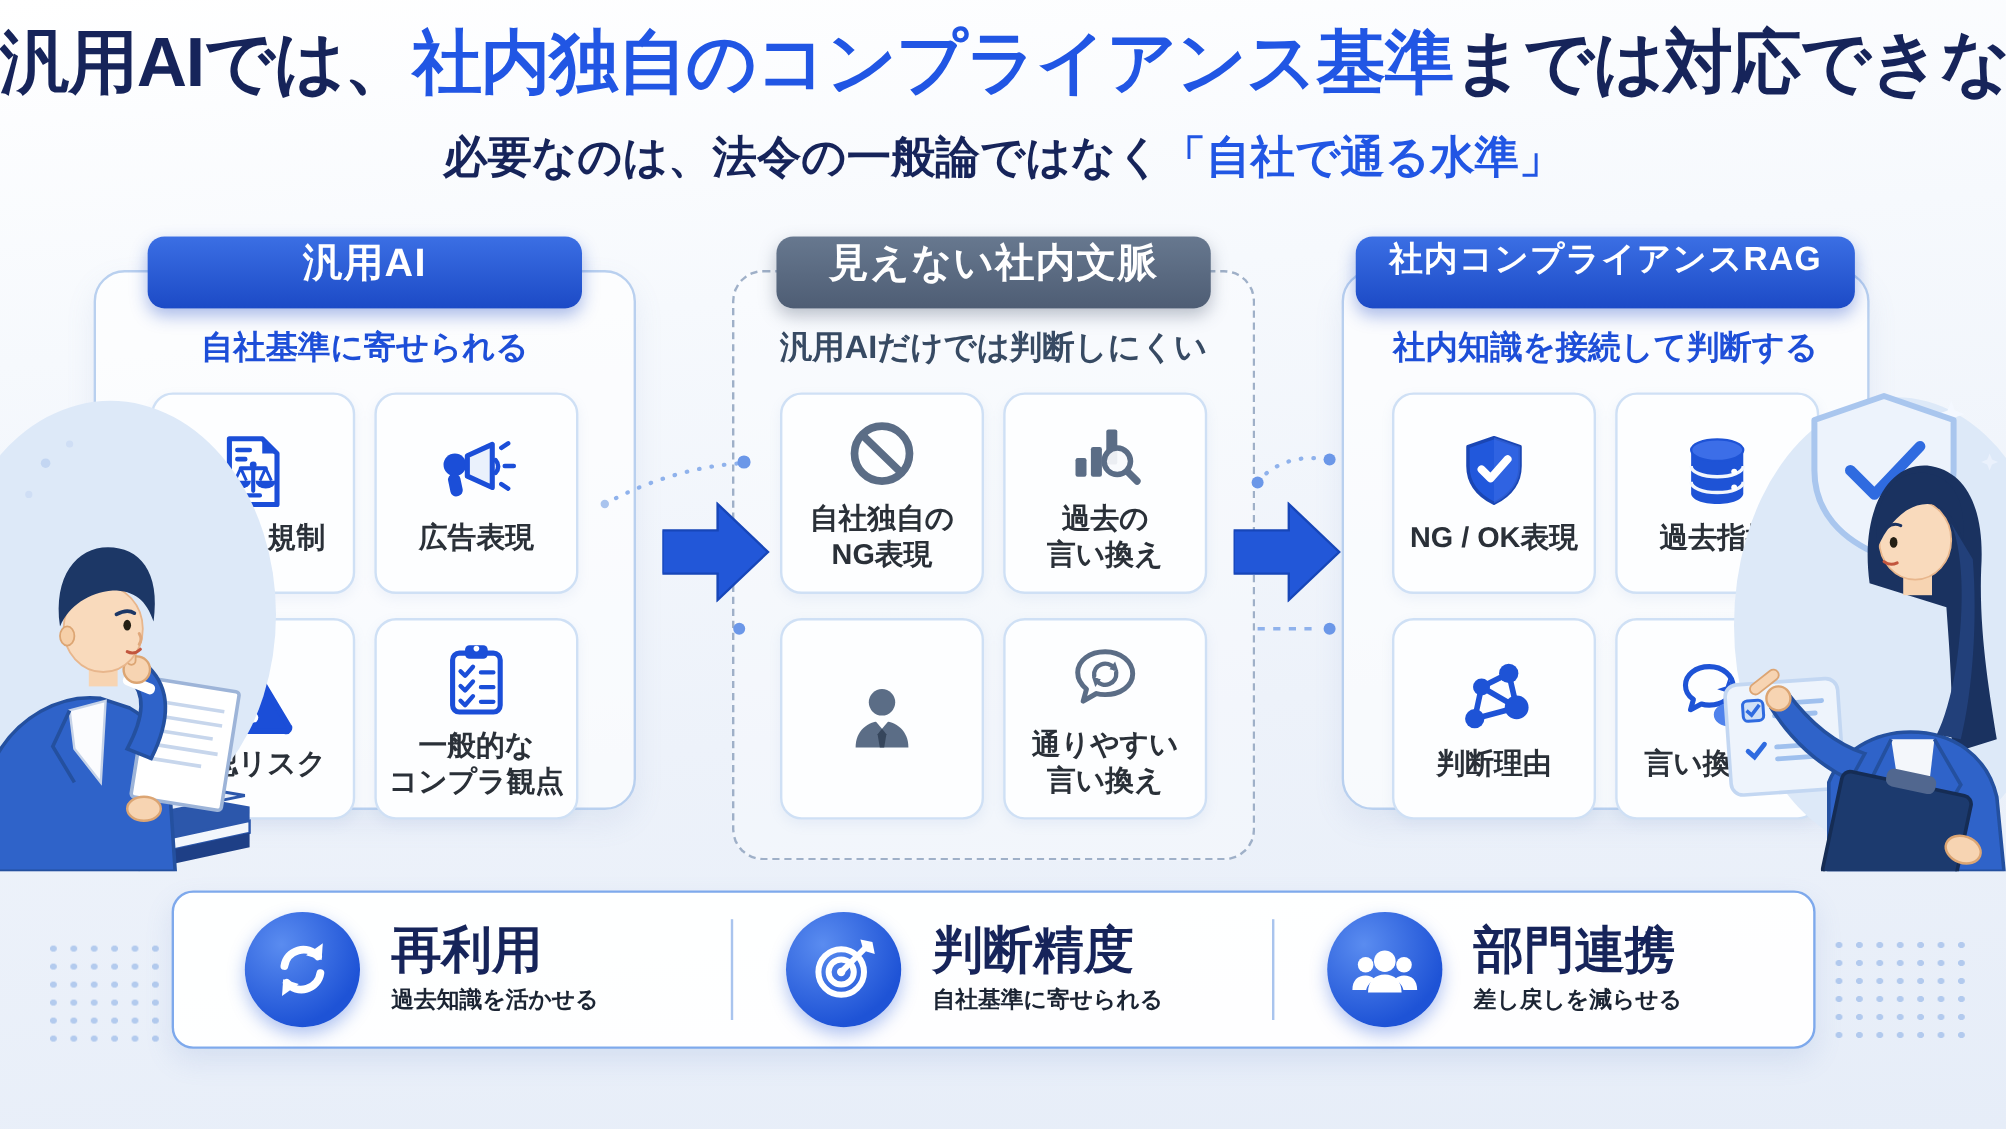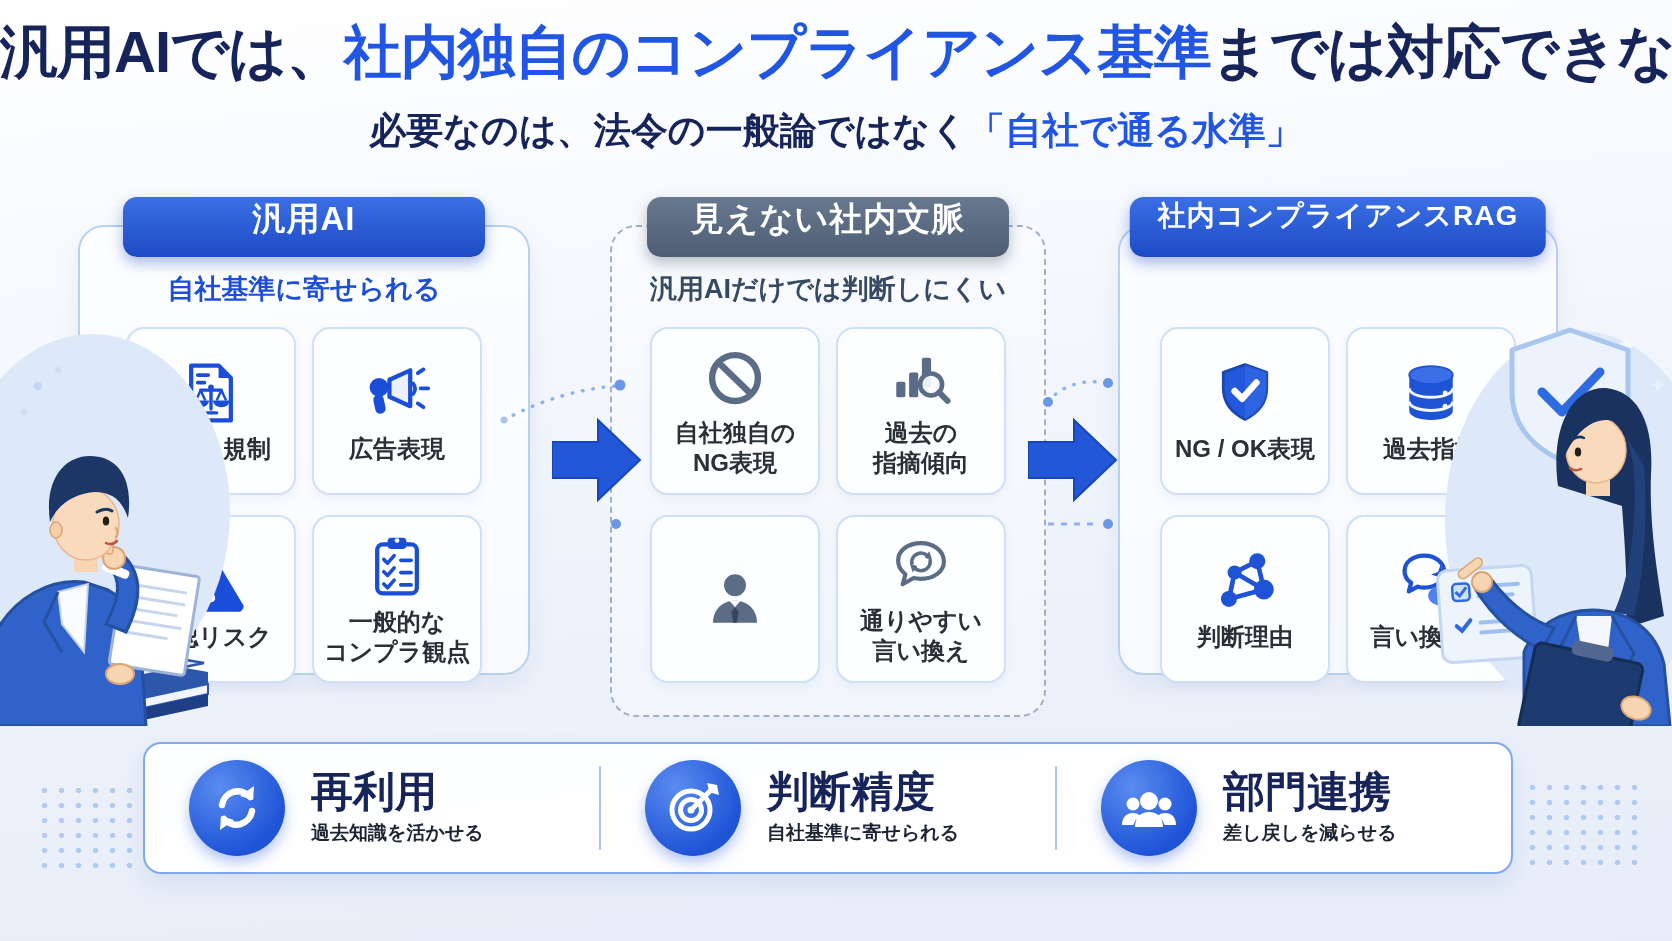--- a/index.html
+++ b/index.html
@@ -44,21 +44,21 @@
   
   .flow-arrow { position:absolute; width:90px; height:84px; }
   .deco { position:absolute; }
   .dots { position:absolute;
           background-image:radial-gradient(#a9c4ec 2.6px, rgba(169,196,236,0) 3.2px);
           background-size:17px 15px; opacity:.85; }
 
   
   .benefits { position:absolute; left:143px; top:742px; width:1370px; height:132px;
               background:rgba(255,255,255,.94); border:2px solid #7ea9ec; border-radius:18px;
-              display:flex; align-items:center; box-shadow:0 10px 22px rgba(110,145,205,.16); }
+              display:flex; align-items:center; box-shadow:0 10px 22px rgba(110,145,205,.16);padding-left:15px; }
   .benefit { flex:1 1 0; display:flex; align-items:center; gap:26px; padding-left:44px; }
   .benefit-icon { width:96px; height:96px; border-radius:50%; flex:0 0 96px;
               background:radial-gradient(circle at 32% 28%, #5a8cf0, #1e53d6 72%);
               display:flex; align-items:center; justify-content:center;
               box-shadow:0 6px 14px rgba(30,83,214,.35); }
   .benefit-title { font-size:42px; font-weight:900; color:#16245a; line-height:1.05; }
   .benefit-desc  { font-size:19px; font-weight:700; color:#1b2433; margin-top:6px; }
   .bdivider { width:2px; height:84px; background:#a9c4ee; flex:0 0 2px; }
 
   .person { position:absolute; }
@@ -138,21 +138,21 @@
       </div>
       <div class="card">
         <svg width="66" height="66" viewBox="0 0 72 72">
           <rect x="9" y="40" width="10" height="17" rx="2" fill="#5b6d86"></rect>
           <rect x="23" y="30" width="10" height="27" rx="2" fill="#5b6d86"></rect>
           <rect x="37" y="14" width="10" height="32" rx="2" fill="#5b6d86"></rect>
           <circle cx="47" cy="43" r="12" fill="rgba(247,250,253,.92)" stroke="#5b6d86" stroke-width="5"></circle>
           <path d="M56 52 L65 61" stroke="#5b6d86" stroke-width="6.5" stroke-linecap="round"></path>
         </svg>
         <div class="card-label">過去の
-指摘傾向</div>
+言い換え</div>
       </div>
       <div class="card">
         <svg width="66" height="66" viewBox="0 0 72 72">
           <circle cx="36" cy="21" r="12" fill="#5b6d86"></circle>
           <path d="M12 62 C12 47 23 38 36 38 C49 38 60 47 60 62 Z" fill="#5b6d86"></path>
           <path d="M30 38 L36 45 L42 38 Z" fill="#ffffff"></path>
           <path d="M36 45 l-4 5 2 12 h4 l2 -12 Z" fill="#36465c"></path>
         </svg>
       </div>
       <div class="card">
@@ -166,20 +166,21 @@
         <div class="card-label">通りやすい
 言い換え</div>
       </div>
     </div>
   </section>
 
   <section class="col-panel solid" style="left:1118px;top:225px;width:440px;height:450px;">
     <div class="pill blue small">
         <span>社内コンプライアンスRAG</span>
       </div>
+    <div class="col-sub blue">社内知識を接続して判断する</div>
     <div class="cards">
       <div class="card">
         <svg width="68" height="68" viewBox="0 0 72 72">
           <path d="M36 6 L59 14 V31 C59 46 50 57 36 64 C22 57 13 46 13 31 V14 Z" fill="#2158dc" stroke="#1a46b4" stroke-width="3" stroke-linejoin="round"></path>
           <path d="M36 6 L59 14 V31 C59 46 50 57 36 64 Z" fill="#3c6ee8" opacity="0.55"></path>
           <path d="M25 34 L33 42 L48 25" stroke="#ffffff" stroke-width="7" fill="none" stroke-linecap="round" stroke-linejoin="round"></path>
         </svg>
         <div class="card-label">NG / OK表現</div>
       </div>
       <div class="card">

